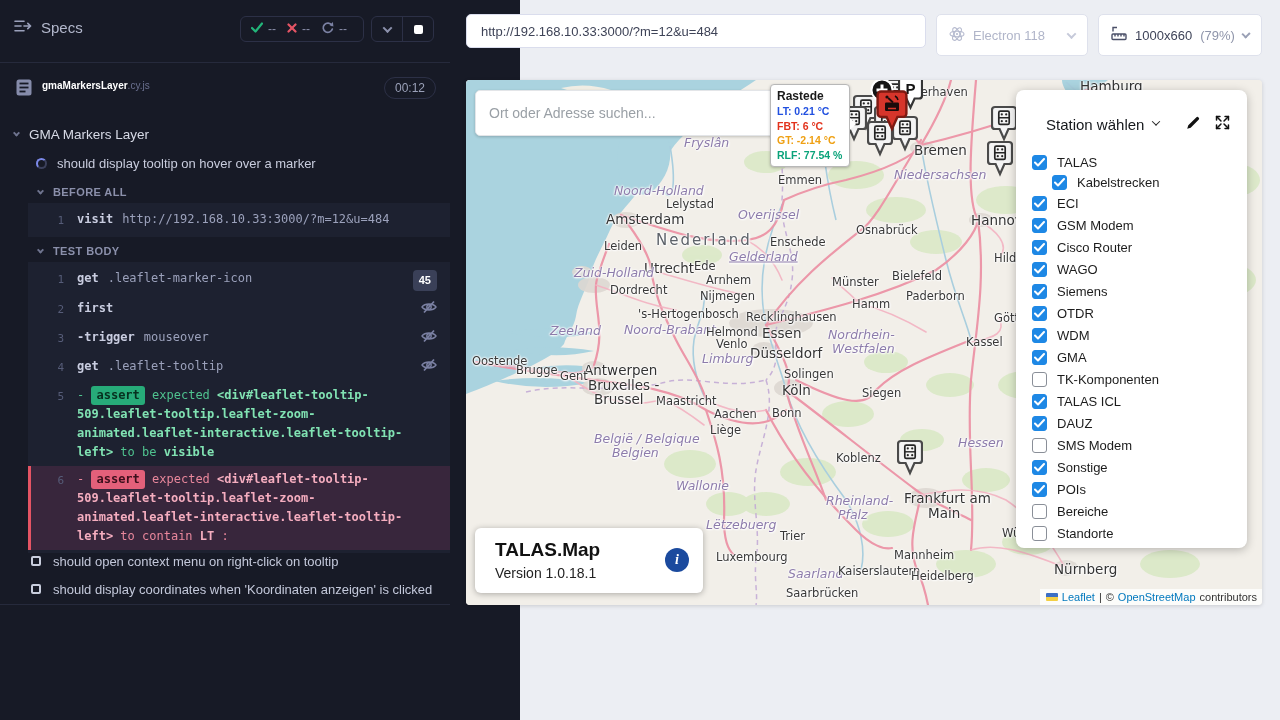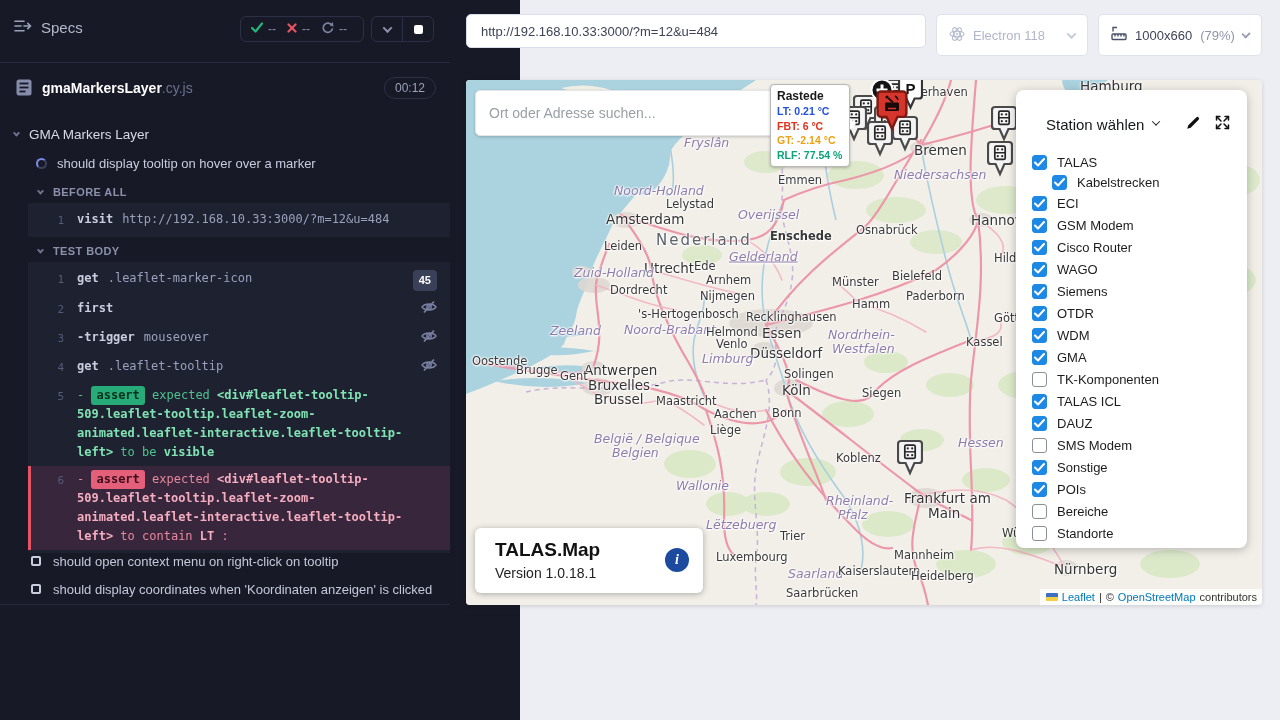--- a/index.html
+++ b/index.html
@@ -18,21 +18,21 @@
   .ctrl-box { position:absolute; left:371px; top:4px; width:63px; height:26px;
     border:1px solid #2c3046; border-radius:6px; display:flex; }
   .ctrl-cell { flex:1; display:flex; align-items:center; justify-content:center; cursor:pointer; }
   .ctrl-cell + .ctrl-cell { border-left:1px solid #2c3046; }
   .stop-square { width:9px; height:9px; background:#fff; border-radius:2px; }
   .chev { display:inline-block; width:7px; height:7px; border-right:2px solid #8b90ab;
     border-bottom:2px solid #8b90ab; transform:rotate(45deg) translate(-1px,-1px); }
   .chev.sm { width:5px; height:5px; border-color:#6f748f; }
   .sb-div { position:absolute; left:0; width:450px; height:1px; background:#262a3c; }
   .spec-row { position:absolute; left:0; top:76px; width:450px; height:30px; }
-  .spec-name { position:absolute; left:42px; top:4px; font-size:14px; font-weight:bold; color:#fff; }
+  .spec-name { position:absolute; left:42px; top:4px; font-size:10px; font-weight:bold; color:#fff; }
   .spec-ext { font-weight:normal; color:#6b7190; }
   .spec-time { position:absolute; right:14px; top:1px; border:1px solid #2c3046; border-radius:12px;
     padding:3px 10px; font-size:12px; color:#9aa0b8; }
   .suite-row { position:absolute; left:14px; top:127px; display:flex; align-items:center; gap:10px;
     color:#d7dae6; font-size:13.5px; cursor:pointer; }
   .test-row { position:absolute; left:36px; top:156px; display:flex; align-items:center; gap:10px;
     color:#c8ccdd; font-size:13px; cursor:pointer; }
   .spinner { width:11px; height:11px; border:2px solid #3c415c; border-top-color:#7c89e8;
     border-left-color:#7c89e8; border-radius:50%; }
   .section-hd { position:absolute; left:38px; display:flex; align-items:center; gap:10px;
@@ -434,21 +434,21 @@
         <span class="mlabel k-city" style="left: 312px; top: 100px;">Emmen</span>
         <span class="mlabel k-city-lg" style="left: 448px; top: 70px;">Bremen</span>
         <span class="mlabel k-region" style="left: 428px; top: 94px;">Niedersachsen</span>
         <span class="mlabel k-region" style="left: 148px; top: 110px;">Noord-Holland</span>
         <span class="mlabel k-city" style="left: 200px; top: 124px;">Lelystad</span>
         <span class="mlabel k-city-lg" style="left: 140px; top: 139px;">Amsterdam</span>
         <span class="mlabel k-region" style="left: 272px; top: 134px;">Overijssel</span>
         <span class="mlabel k-city-lg" style="left: 505px; top: 140px;">Hannover</span>
         <span class="mlabel k-city" style="left: 390px; top: 150px;">Osnabrück</span>
         <span class="mlabel k-country" style="left: 190px; top: 160px;">Nederland</span>
-        <span class="mlabel k-city" style="left: 304px; top: 156px; font-weight: bold;">Enschede</span>
+        <span class="mlabel k-city" style="left: 304px; top: 162px;">Enschede</span>
         <span class="mlabel k-city" style="left: 138px; top: 166px;">Leiden</span>
         <span class="mlabel k-city" style="left: 528px; top: 178px;">Hildesheim</span>
         <span class="mlabel k-region" style="left: 263px; top: 176px; text-decoration: underline;">Gelderland</span>
         <span class="mlabel k-city-lg" style="left: 178px; top: 188px;">Utrecht</span>
         <span class="mlabel k-city" style="left: 228px; top: 186px;">Ede</span>
         <span class="mlabel k-region" style="left: 108px; top: 192px;">Zuid-Holland</span>
         <span class="mlabel k-city" style="left: 240px; top: 200px;">Arnhem</span>
         <span class="mlabel k-city" style="left: 426px; top: 196px;">Bielefeld</span>
         <span class="mlabel k-city" style="left: 366px; top: 202px;">Münster</span>
         <span class="mlabel k-city" style="left: 144px; top: 210px;">Dordrecht</span>

